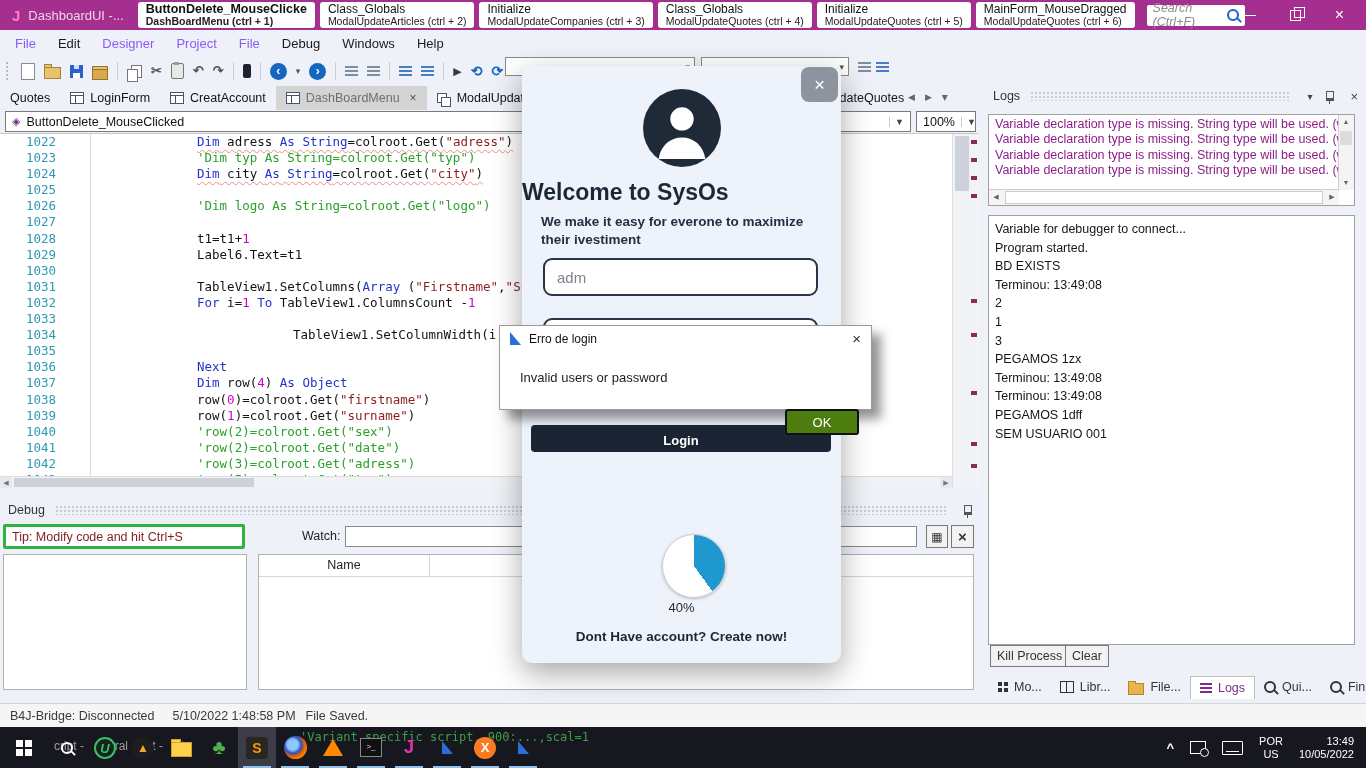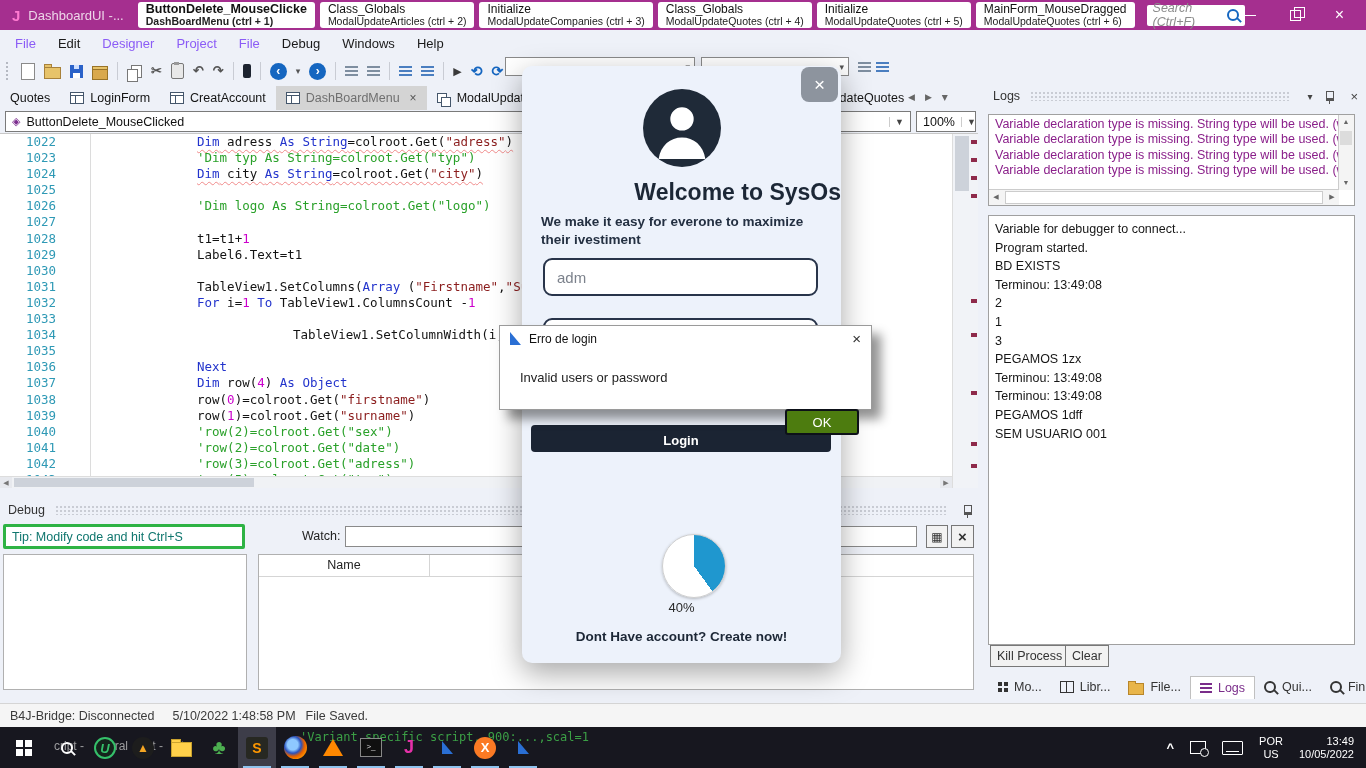--- a/index.html
+++ b/index.html
@@ -90,21 +90,21 @@
   #ed-hscroll .thumb{position:absolute;left:14px;top:1px;width:240px;height:9px;background:#cdd2da;}
   #ed-vscroll{position:absolute;left:952px;top:0;width:26px;height:354px;background:#f1f3f7;border-left:1px solid #ddd;}
   #ed-vscroll .thumb{position:absolute;left:2px;top:2px;width:14px;height:55px;background:#cdd2da;}
   .smark{position:absolute;left:18px;width:6px;height:4px;background:#8e2a4a;}
   
   #debug-panel{left:0;top:500px;width:978px;height:203px;}
   .panel-head{height:20px;display:flex;align-items:center;font-size:12.5px;color:#333;padding-left:8px;gap:10px;}
   .dots{flex:1;height:10px;background-image:radial-gradient(#c9ccd4 1px,transparent 1px);background-size:4px 4px;margin-right:6px;}
   .pin{width:6px;height:6px;border:1px solid #555;border-bottom:3px solid #555;position:relative;margin-right:6px;flex:none;}
   .pin::after{content:'';position:absolute;left:2px;bottom:-6px;width:1px;height:4px;background:#555;}
-  #tip-box{left:3px;top:524px;width:242px;height:25px;background:#fff;border:3px solid #2EB344;border-radius:2px;box-sizing:border-box;display:flex;align-items:center;padding-left:6px;font-size:12.5px;color:#0f766e;white-space:nowrap;}
+  #tip-box{left:3px;top:524px;width:242px;height:25px;background:#fff;border:3px solid #2EB344;border-radius:2px;box-sizing:border-box;display:flex;align-items:center;padding-left:6px;font-size:12.5px;color:#7f1d1d;white-space:nowrap;}
   #watch-label{left:302px;top:529px;font-size:12.5px;color:#222;}
   #watch-input{left:345px;top:526px;width:572px;height:21px;background:#fff;border:1px solid #8a8a8a;box-sizing:border-box;}
   .sq-btn{background:#f2f2f2;border:1px solid #777;box-sizing:border-box;display:flex;align-items:center;justify-content:center;color:#333;}
   #calc-btn{left:926px;top:525px;width:22px;height:23px;font-size:12px;}
   #wclear-btn{left:951px;top:525px;width:23px;height:23px;font-size:15px;font-weight:bold;}
   #dbg-list{left:3px;top:554px;width:244px;height:136px;background:#fff;border:1px solid #b0b0b0;box-sizing:border-box;}
   #dbg-table{left:258px;top:554px;width:716px;height:136px;background:#fff;border:1px solid #b0b0b0;box-sizing:border-box;}
   #dbg-table .hdr{height:21px;border-bottom:1px solid #d5d5d5;display:flex;}
   #dbg-table .c1{width:170px;border-right:1px solid #d5d5d5;text-align:center;font-size:12.5px;color:#222;line-height:21px;}
   
@@ -130,21 +130,21 @@
   .ic-mod i{background:#333;}
   .ic-book{width:12px;height:10px;border:1px solid #333;position:relative;}
   .ic-book::before{content:'';position:absolute;left:5px;top:0;bottom:0;width:1px;background:#333;}
   .ic-folder-y{width:14px;height:10px;background:#e8b54a;border:1px solid #b8862a;position:relative;margin-top:3px;}
   .ic-folder-y::before{content:'';position:absolute;top:-3px;left:-1px;width:6px;height:2px;background:#e8b54a;border:1px solid #b8862a;border-bottom:none;}
   .ic-logs{width:12px;height:2px;background:#7a2d8a;box-shadow:0 4px 0 #7a2d8a,0 8px 0 #7a2d8a;margin-bottom:8px;}
   
   #app-dialog{left:522px;top:66px;width:319px;height:597px;background:#edf2fb;border-radius:10px;box-shadow:0 10px 30px rgba(0,0,0,.35);z-index:20;}
   #dlg-close{position:absolute;right:3px;top:1px;width:37px;height:35px;background:#8d949e;border-radius:8px;color:#fff;font-size:19px;display:flex;align-items:center;justify-content:center;}
   #avatar{position:absolute;left:121px;top:23px;width:78px;height:78px;border-radius:50%;background:#1F2A38;overflow:hidden;}
-  #dlg-heading{position:absolute;left:0;top:113px;width:100%;text-align:right;font-size:23px;font-weight:bold;color:#1c2736;}
+  #dlg-heading{position:absolute;left:0;top:113px;width:100%;text-align:left;font-size:23px;font-weight:bold;color:#1c2736;}
   #dlg-sub{position:absolute;left:19px;top:147px;width:285px;font-size:13.5px;font-weight:bold;color:#243042;line-height:17.5px;}
   .dlg-input{position:absolute;left:21px;width:275px;height:38px;background:#fff;border:2px solid #28344a;border-radius:9px;box-sizing:border-box;font-size:15px;color:#7c828c;display:flex;align-items:center;padding-left:12px;}
   #dlg-user{top:192px;}
   #dlg-pass{top:252px;height:40px;}
   #dlg-login{position:absolute;left:9px;top:359px;width:300px;height:27px;background:#1b2433;border-radius:4px;color:#fff;font-size:13px;font-weight:bold;display:flex;align-items:flex-end;justify-content:center;padding-bottom:4px;box-sizing:border-box;}
   #dlg-pie{position:absolute;left:140px;top:468px;width:62px;height:62px;border-radius:50%;border:1px solid #cfcfcf;box-shadow:0 1px 3px rgba(0,0,0,.25);}
   #dlg-pct{position:absolute;left:0;top:534px;width:100%;text-align:center;font-size:13px;color:#2a2a2a;}
   #dlg-footer{position:absolute;left:0;top:563px;width:100%;text-align:center;font-size:13.5px;font-weight:bold;color:#1c2736;}
   
   #error-dialog{left:499px;top:325px;width:373px;height:85px;background:#fff;border:1px solid #9a9a9a;box-shadow:9px 9px 10px rgba(0,0,0,.42);z-index:30;box-sizing:border-box;}

